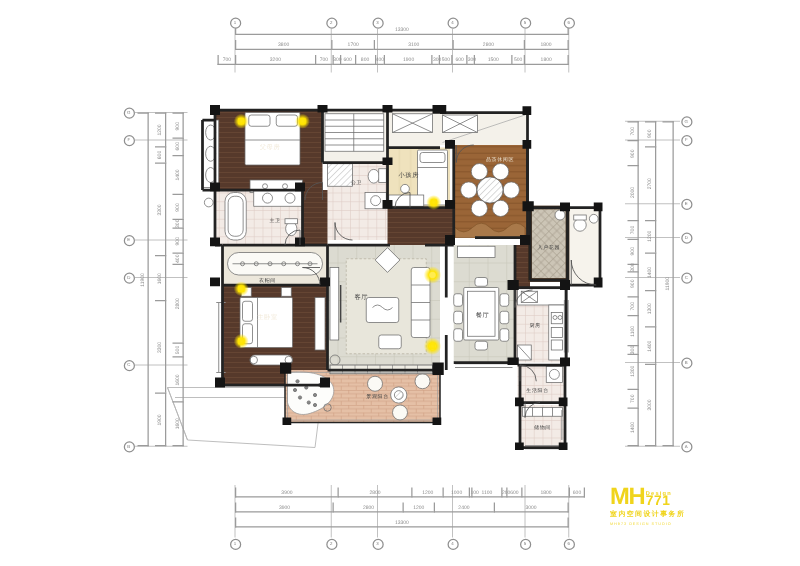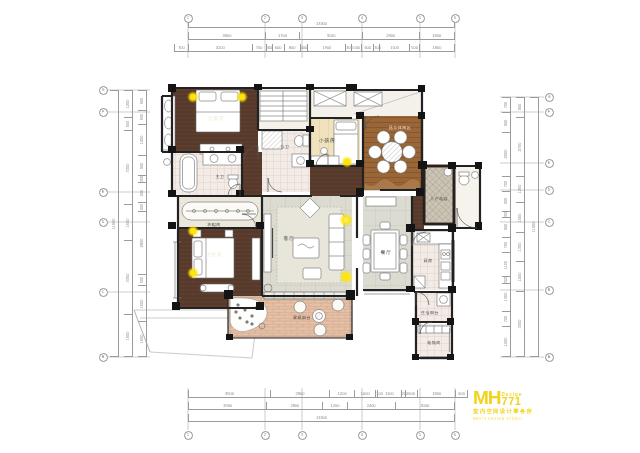--- a/index.html
+++ b/index.html
@@ -19,21 +19,21 @@
 
   
   .bubble{position:absolute;width:9px;height:9px;box-sizing:border-box;border:.6px solid #8f8f8f;border-radius:50%;background:#fff;color:#777;font-size:3.5px;display:flex;align-items:center;justify-content:center;}
 
   
   .rlabel{position:absolute;transform:translate(-50%,-50%);font-size:5px;color:#3d3d3d;letter-spacing:.5px;white-space:nowrap;}
   .rlabel.light{color:#f1e9d8;}
   .rlabel.small{font-size:4px;}
 
   
-  .logo{position:absolute;left:473px;top:390px;width:80px;color:#f0d41c;}
+  .logo{position:absolute;left:488px;top:390px;width:80px;color:#f0d41c;}
   .logo .row1{display:flex;align-items:flex-end;}
   .logo .mh{font-size:19px;font-weight:bold;line-height:16px;letter-spacing:-1px;}
   .logo .stack{display:flex;flex-direction:column;margin-left:1px;}
   .logo .design{font-size:4.5px;font-weight:bold;letter-spacing:1px;}
   .logo .num{font-size:11px;font-weight:bold;line-height:9px;letter-spacing:.5px;}
   .logo .sub{font-size:5.5px;letter-spacing:1.2px;margin-top:2px;font-weight:bold;}
   .logo .tag{font-size:3px;letter-spacing:.8px;margin-top:1.5px;opacity:.9;}
 </style>
 </head>
 <body>

